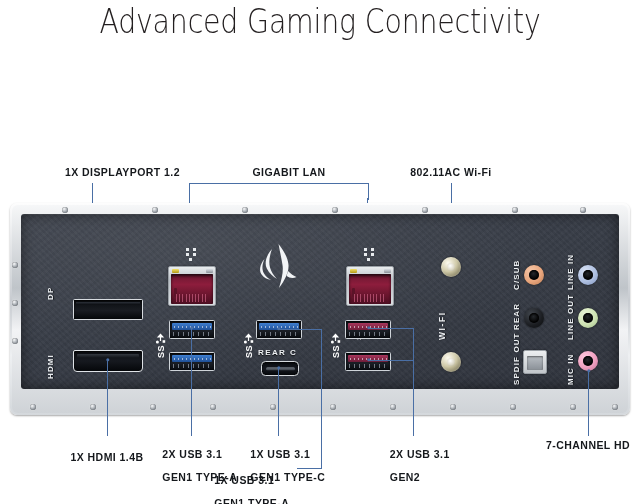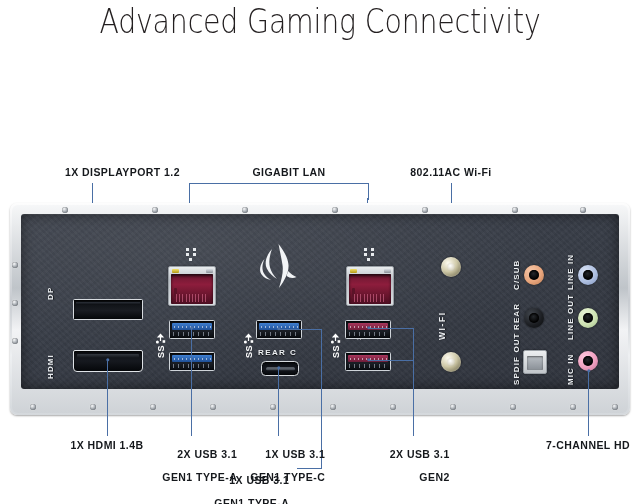--- a/index.html
+++ b/index.html
@@ -17,21 +17,21 @@
     font-size:33px;font-weight:300;color:#231f20;letter-spacing:-0.2px;
     transform:scaleX(0.86);transform-origin:50% 50%;
     white-space:nowrap;
   }
 
   
   .lbl{
     position:absolute;font-size:10.5px;font-weight:bold;color:#15181c;
     letter-spacing:0.45px;line-height:11.5px;white-space:pre;
   }
-  .lbl.c{text-align:right;transform:translateX(-50%);}
+  .lbl.c{text-align:left;transform:translateX(-50%);}
   .lbl.r{text-align:right;transform:translateX(-100%);}
 
   
   .ldr{position:absolute;background:#4a6fa5;}
   .ldr.v{width:1.4px;}
   .ldr.h{height:1.4px;}
   .brk{position:absolute;border:1.4px solid #4a6fa5;border-bottom:none;}
   .dot{position:absolute;width:3.4px;height:3.4px;border-radius:50%;background:#4a6fa5;
        transform:translate(-50%,-50%);}
 
@@ -365,21 +365,21 @@
 
   <div class="dot" style="left:368.7px;top:328px;"></div>
   <div class="ldr h" style="left:368px;top:328px;width:46px;"></div>
   <div class="dot" style="left:368.7px;top:360px;"></div>
   <div class="ldr h" style="left:368px;top:360px;width:46px;"></div>
   <div class="ldr v" style="left:413px;top:328px;height:108px;"></div>
 
   <div class="dot" style="left:588.7px;top:371px;"></div>
   <div class="ldr v" style="left:588px;top:371px;height:65px;"></div>
 
-  <div class="lbl c" style="left:107px;top:440px;">1X HDMI 1.4B</div>
+  <div class="lbl c" style="left:107px;top:452px;">1X HDMI 1.4B</div>
 
   <div class="lbl c" style="left:193px;top:437px;">
     <span>2X USB 3.1</span><br>
     <span>GEN1 TYPE-A</span>
   </div>
 
   <div class="lbl c" style="left:281px;top:437px;">
     <span>1X USB 3.1</span><br>
     <span>GEN1 TYPE-C</span>
   </div>

